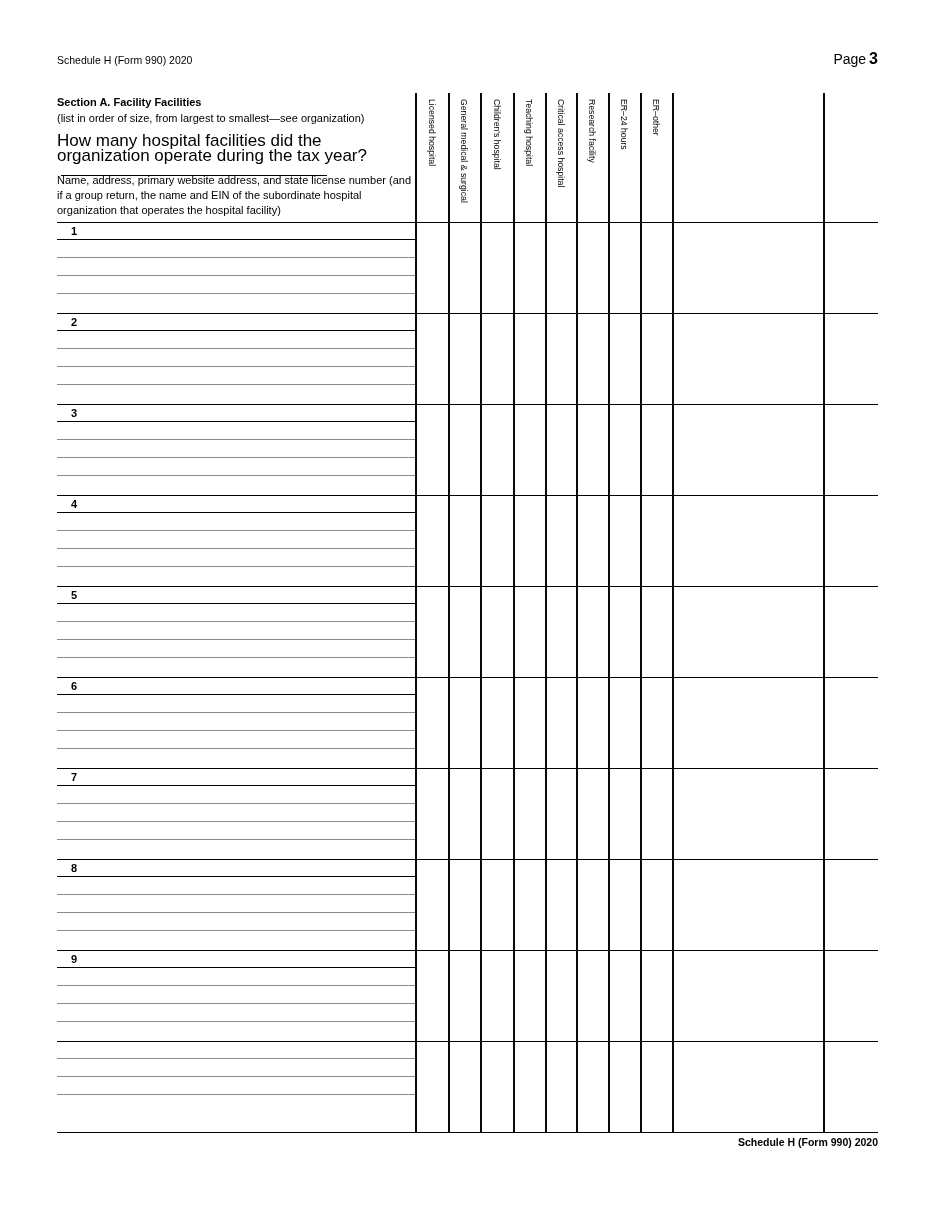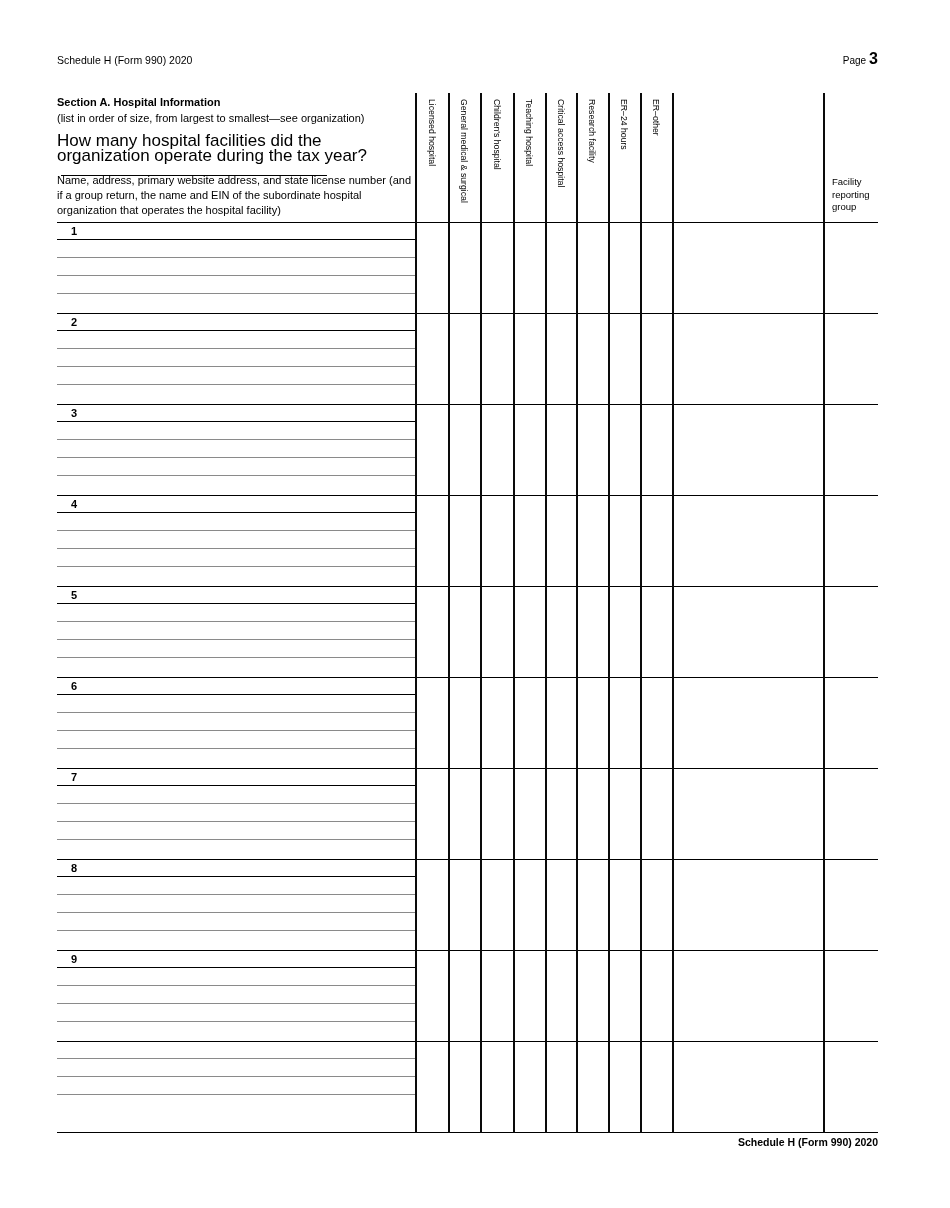--- a/index.html
+++ b/index.html
@@ -3,21 +3,21 @@
 <meta charset="utf-8">
 <style>
   html,body{margin:0;padding:0;background:#fff;}
   .page{position:relative;width:950px;height:1208px;background:#ffffff;overflow:hidden;
         font-family:"Liberation Sans","DejaVu Sans",sans-serif;color:#000;}
 
   
   .top-header{position:absolute;top:50px;left:57px;width:821px;display:flex;
               justify-content:space-between;align-items:baseline;}
   .form-id{font-size:10.5px;}
-  .page-label{font-size:10px;}
+  .page-label{font-size:14px;}
   .page-num{font-size:16px;font-weight:bold;margin-left:3px;}
 
   
   .part-bar{position:absolute;top:72px;left:57px;width:821px;height:18px;
             border-top:1px solid #000;border-bottom:2.5px solid #000;
             display:flex;align-items:stretch;box-sizing:content-box;}
   .part-box{background:#000;color:#fff;width:66px;display:flex;align-items:center;
             justify-content:center;font-weight:bold;font-size:12.5px;}
   .part-title{font-weight:bold;font-size:13.5px;line-height:18px;margin-left:15px;}
 
@@ -64,29 +64,26 @@
     <span class="form-id">Schedule H (Form 990) 2020</span>
     <span>
       <span class="page-label">Page</span><span class="page-num">3</span>
     </span>
   </div>
 
 
   <div class="form-table">
     <div class="header-area" id="header-area">
       <div class="hdr-left">
-        <div class="sec-title">Section A. Hospital Information</div>
+        <div class="sec-title">Section A. Facility Facilities</div>
         <div class="sec-sub">(list in order of size, from largest to smallest—see organization)</div>
         <div class="question">
           <span>How many hospital facilities did the organization operate during the tax year?</span><span class="fill-line"></span>
         </div>
         <div class="name-col-text">Name, address, primary website address, and state license number (and if a group return, the name and EIN of the subordinate hospital organization that operates the hospital facility)</div>
-      </div>
-      <div class="fac-label-cell">
-        <div class="fac-label">Facility reporting group</div>
       </div>
     <div class="vlabel-cell" style="left: 358px; width: 33px;">
           <span class="vlabel">Licensed hospital</span>
         </div>
         <div class="vlabel-cell" style="left: 391px; width: 32px;">
           <span class="vlabel">General medical &amp; surgical</span>
         </div>
         <div class="vlabel-cell" style="left: 423px; width: 33px;">
           <span class="vlabel">Children's hospital</span>
         </div>

